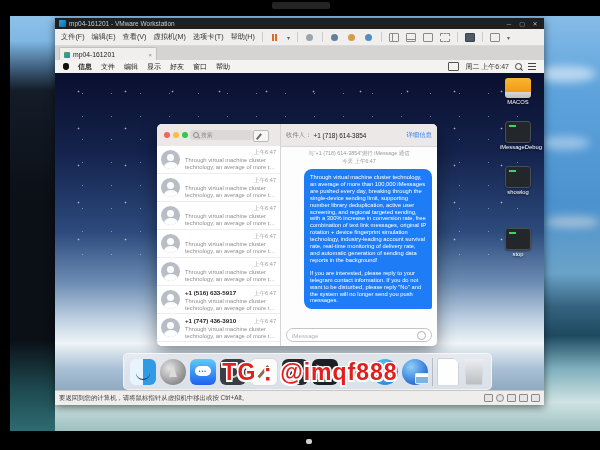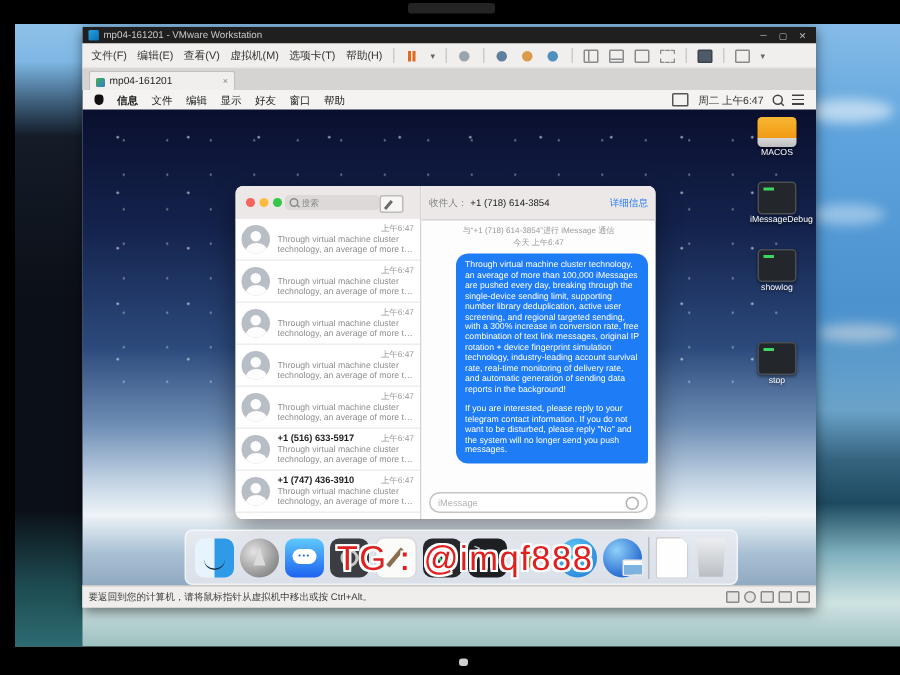--- a/index.html
+++ b/index.html
@@ -122,21 +122,21 @@
   .dk-paint:after{content:"";position:absolute;left:12px;top:5px;width:2px;height:15px;background:#fff;transform:rotate(40deg);}
   .dk-globe{background:radial-gradient(circle at 35% 30%,#8fd0f7,#2b6fd4 70%);border-radius:50%;}
   .dk-globe:after{content:"";position:absolute;right:-1px;bottom:1px;width:12px;height:9px;background:linear-gradient(180deg,#fff 0 30%,#7db3e0 30% 100%);border:1px solid #e8e8e8;border-radius:1px;}
   .dock-sep{width:1px;height:28px;background:rgba(0,0,0,.18);flex:none;}
   .dk-doc{width:20px;height:26px;border-radius:2px;background:#fefefe;border:1px solid #d0d0d0;
     clip-path:polygon(0 0,72% 0,100% 22%,100% 100%,0 100%);}
   .dk-trash{width:22px;height:26px;background:linear-gradient(180deg,#eceef0,#b9bdc2);border-radius:2px 2px 4px 4px;
     clip-path:polygon(6% 0,94% 0,86% 100%,14% 100%);}
   
   .watermark{position:absolute;left:95px;top:284px;width:320px;text-align:center;z-index:9;
-    font-size:23px;font-weight:normal;color:#e01f1f;letter-spacing:1px;
+    font-size:23px;font-weight:bold;color:#e01f1f;letter-spacing:1px;
     text-shadow:-1.5px -1.5px 0 #fff,1.5px -1.5px 0 #fff,-1.5px 1.5px 0 #fff,1.5px 1.5px 0 #fff,0 -1.5px 0 #fff,0 1.5px 0 #fff,-1.5px 0 0 #fff,1.5px 0 0 #fff;}
   
   .vm-statusbar{position:absolute;left:0;bottom:0;right:0;height:14px;background:#f0eeed;border-top:1px solid #c9c7c6;
     display:flex;align-items:center;padding:0 4px;font-size:6.4px;color:#3c3c3c;}
   .sb-icons{margin-left:auto;display:flex;gap:3px;align-items:center;}
   .sbi{width:7px;height:6px;border:1px solid #8a8a8a;border-radius:1px;background:#e7e5e4;}
   .sbi.round{border-radius:50%;width:6px;height:6px;}
   
   .top-smudge{position:absolute;left:272px;top:2px;width:58px;height:7px;background:#2a2a2a;border-radius:2px;opacity:.85;}
   .bot-dot{position:absolute;left:306px;top:439px;width:6px;height:5px;background:#cfcfcf;border-radius:2px;}

